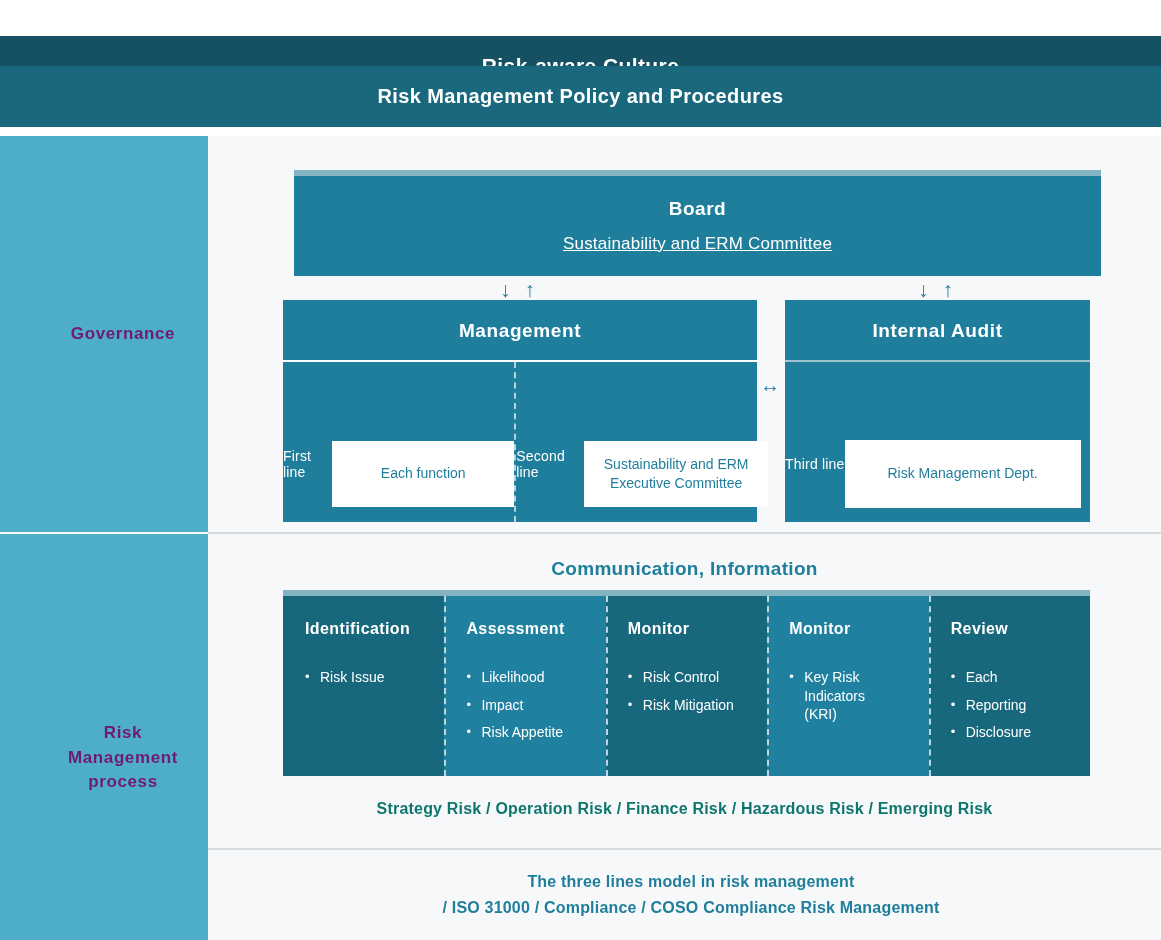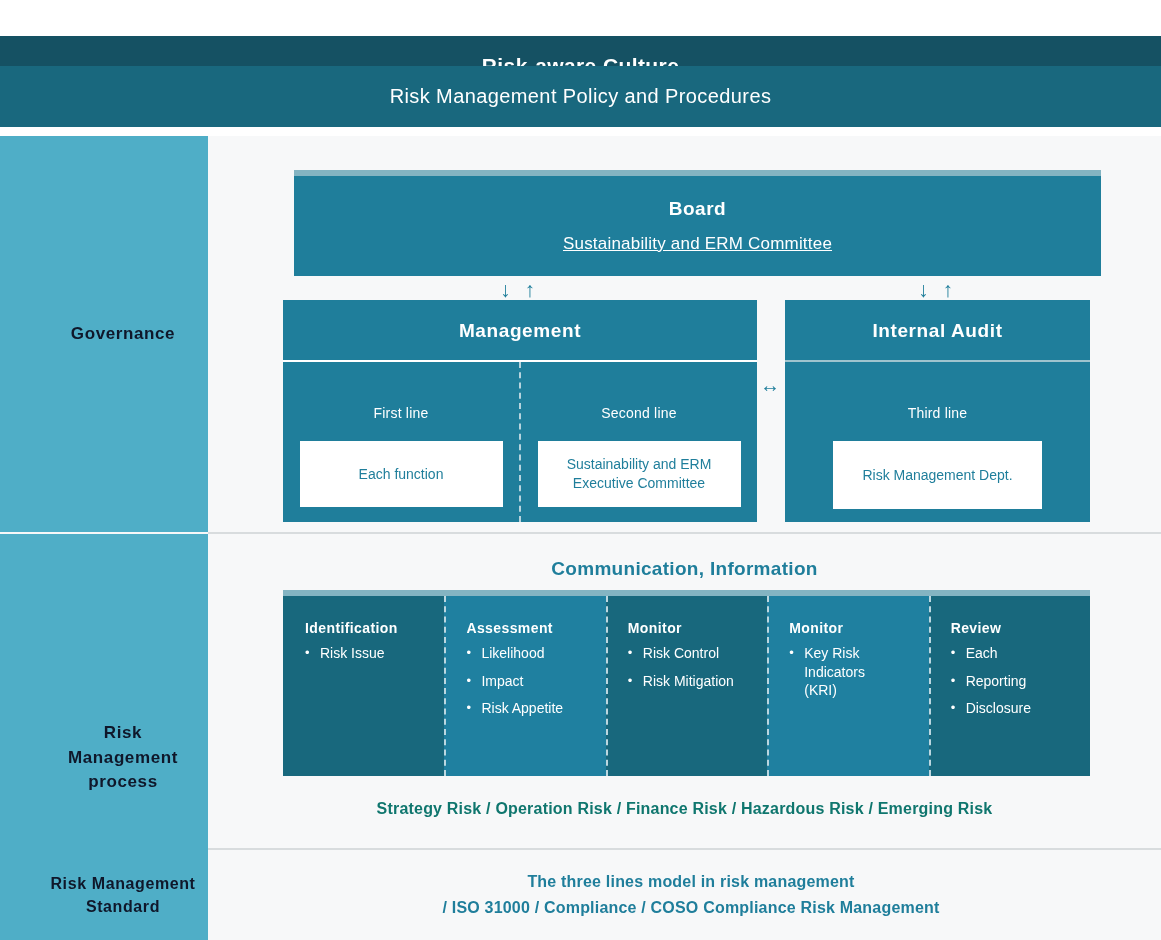--- a/index.html
+++ b/index.html
@@ -21,39 +21,39 @@
     letter-spacing: .4px;
   }
   .banner-culture {
     top: 0; height: 60px;
     background: #155163;
     font-size: 21px; font-weight: 700; margin-top: 36px;
   }
   .banner-policy {
     top: 66px; height: 61px;
     background: #19687E;
-    font-size: 20px; font-weight: 400;
+    font-size: 20px; font-weight: 700;
   }
 
   
   .body-area {
     position: absolute; left: 0; top: 136px;
     width: 1161px; height: 804px;
     background: #f7f8f9;
   }
   .row { position: absolute; left: 0; width: 1161px; }
   .row-governance { top: 0; height: 396px; }
   .row-process    { top: 398px; height: 448px; }
   .row-standard   { top: 714px; height: 90px; }
 
   .side-label {
     position: absolute; left: 0; top: 0;
     width: 246px; height: 100%;
     background: #4FAEC7;
-    color: #0f172a;
+    color: #701a75;
     display: flex; align-items: center; justify-content: center;
     text-align: center;
     font-size: 17px; font-weight: 700;
     letter-spacing: .6px;
     line-height: 1.45;
   }
   .side-label.small { font-size: 16px; }
 
   .row-content {
     position: absolute; left: 208px; top: 0;
@@ -111,35 +111,35 @@
     width: 100%; height: 2px; background: #ffffff;
   }
   .audit .unit-head::after { background: #9FC4CE; }
 
   .lines {
     position: absolute; left: 0; top: 62px; width: 100%; height: 160px;
     display: flex;
   }
   .line-col {
     flex: 1 1 0; position: relative;
-    display: flex; flex-direction: column; align-items: center;
+    display: flex; flex-direction: row; align-items: center;
     padding-top: 43px;
   }
   .line-col + .line-col { border-left: 2px dashed #b7d4de; }
   .line-title { font-size: 14px; letter-spacing: .2px; }
   .white-card {
     margin-top: 20px;
     width: 203px; height: 66px;
     background: #ffffff;
     color: #1F7E9B;
     display: flex; align-items: center; justify-content: center;
     text-align: center;
     font-size: 14px; line-height: 1.35;
   }
-  .audit .white-card { width: 209px; height: 68px; }
+  .audit .white-card { width: 236px; height: 68px; }
 
   
   .dbl-arrow {
     position: absolute; left: 552px; top: 238px;
     color: #1F7E9B; font-size: 20px; font-weight: 700;
   }
 
   
   .comm-title {
     position: absolute; left: 0; top: 24px; width: 953px;
@@ -157,22 +157,22 @@
     padding: 30px 0 0 22px;
     color: #ffffff;
   }
   .proc-col.dark  { background: #18687D; }
   .proc-col.light { background: #1F80A0; }
   .proc-col + .proc-col::before {
     content: ""; position: absolute; left: 0; top: 6px; bottom: 0;
     border-left: 2px dashed #bcd7e0;
   }
   .proc-head {
-    font-size: 14px; font-weight: 700; letter-spacing: .4px;
-    margin-bottom: 8px;
+    font-size: 16px; font-weight: 700; letter-spacing: .4px;
+    margin-bottom: 30px;
   }
   .proc-list { list-style: none; }
   .proc-list li {
     position: relative;
     font-size: 14px; line-height: 1.33;
     margin-bottom: 9px; padding-left: 15px;
     max-width: 110px;
   }
   .proc-list li::before {
     content: "\2022"; position: absolute; left: 0; top: 0;
@@ -317,21 +317,20 @@
 
         </div>
 
         <div class="risk-types">Strategy Risk / Operation Risk / Finance Risk / Hazardous Risk / Emerging Risk</div>
       </div>
     </div>
 
     <div class="hsep" style="top:712px"></div>
 
     <div class="row row-standard">
-      <div class="side-label small">Risk Management<br>Standard</div>
       <div class="row-content">
         <div class="std-text">
           <div>The three lines model in risk management</div>
           <div>/ ISO 31000 / Compliance / COSO Compliance Risk Management</div>
         </div>
       </div>
     </div>
 
   </div>
 </div>

